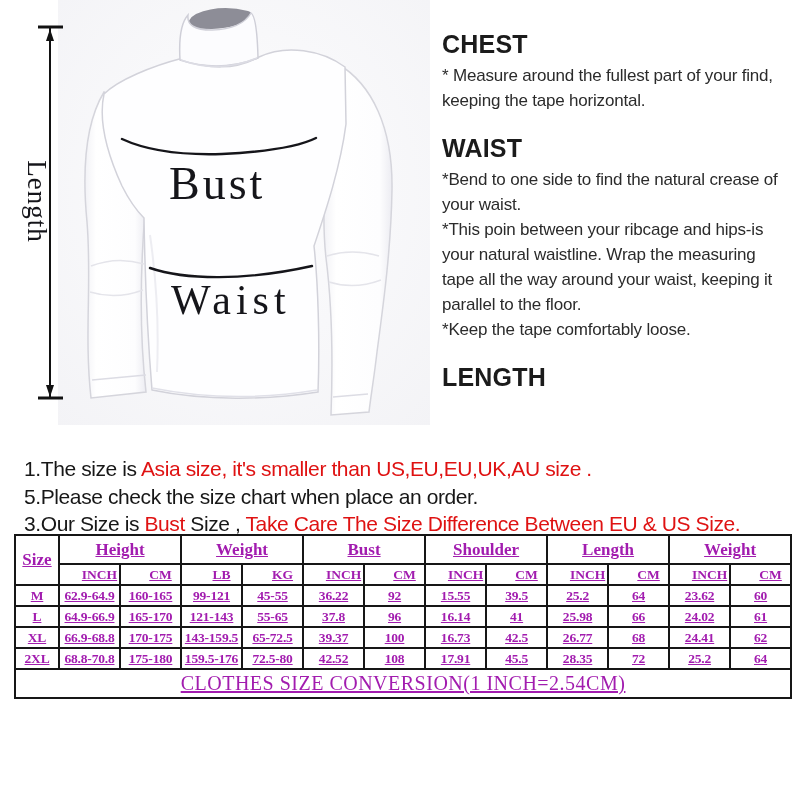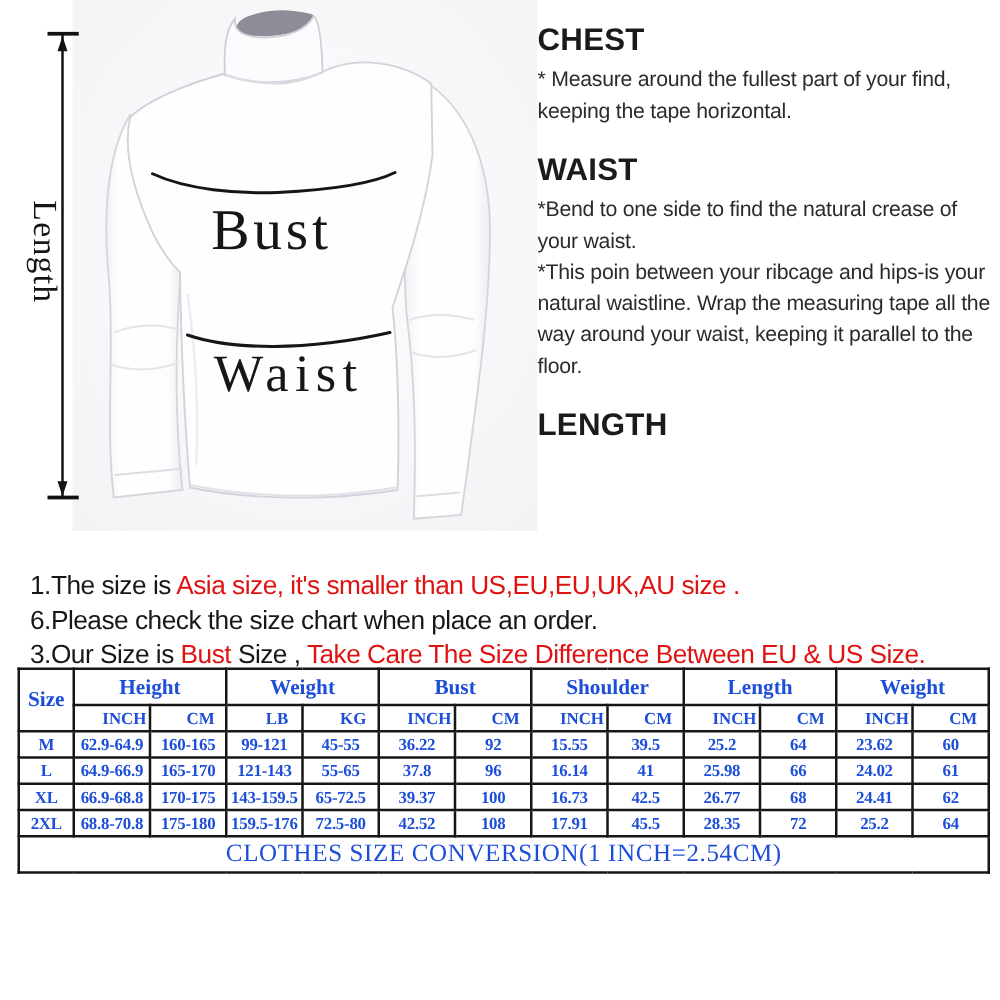--- a/index.html
+++ b/index.html
@@ -17,33 +17,33 @@
     left:-10px;top:188px;width:92px;height:27px;
     font-size:27px;line-height:27px;text-align:center;letter-spacing:1px;
     transform:rotate(90deg);
   }
   
   .instructions{position:absolute;left:426px;top:14px;width:370px;}
   .instr-heading{
     margin:0 0 4px 0;font-size:25px;font-weight:bold;color:#1b1b1b;letter-spacing:.2px;
   }
   .instr-p{margin:0;font-size:17px;line-height:25px;color:#2b2b2b;letter-spacing:-0.2px;}
-  section.instr{margin:4px;}
+  section.instr{margin:16px;}
   section.instr + section.instr{margin-top:21px;}
   section.instr.gap-lg{margin-top:30px;}
   
   .notes{position:absolute;left:24px;top:431px;width:772px;margin-top:24px;}
   .note-line{font-size:21px;line-height:27.5px;letter-spacing:-0.4px;white-space:nowrap;}
   .c-black{color:var(--text,#171717);}
   .c-red{color:var(--red,#df1212);}
   
   .size-table{
     position:absolute;left:14px;top:534px;width:776px;
     border-collapse:collapse;table-layout:fixed;
-    font-family:"Liberation Serif",serif;color:#1d4ed8;
+    font-family:"Liberation Serif",serif;color:#a21caf;text-decoration:underline;
   }
   .size-table col.c-size{width:44px;}
   .size-table col.c-val{width:61px;}
   .size-table th,.size-table td{
     border:2px solid #161616;text-align:center;vertical-align:middle;
     padding:0;overflow:hidden;
   }
   .size-table thead tr.grp th{height:27px;font-size:17px;font-weight:bold;}
   .size-table thead tr.sub th{height:19px;font-size:13.5px;font-weight:bold;padding-left:20px;}
   .size-table tbody td{height:19px;font-size:13.5px;font-weight:bold;letter-spacing:-0.2px;}
@@ -107,29 +107,30 @@
 
   <div class="instructions">
     <section class="instr">
       <h2 class="instr-heading">CHEST</h2>
       <p class="instr-p">* Measure around the fullest part of your find, keeping the tape horizontal.</p>
     </section>
     <section class="instr">
       <h2 class="instr-heading">WAIST</h2>
       <p class="instr-p">*Bend to one side to find the natural crease of your waist.</p>
       <p class="instr-p">*This poin between your ribcage and hips-is your natural waistline. Wrap the measuring tape all the way around your waist, keeping it parallel to the floor.</p>
+      <p class="instr-p">*Keep the tape comfortably loose.</p>
     </section>
     <section class="instr gap-lg">
       <h2 class="instr-heading">LENGTH</h2>
     </section>
   </div>
 
   <div class="notes">
       <div class="note-line"><span class="c-black">1.The size is </span><span class="c-red">Asia size, it's smaller than US,EU,EU,UK,AU size .</span></div>
-      <div class="note-line"><span class="c-black">6.Please check the size chart when place an order.</span></div>
+      <div class="note-line"><span class="c-black">5.Please check the size chart when place an order.</span></div>
       <div class="note-line"><span class="c-black">3.Our Size is </span><span class="c-red">Bust</span><span class="c-black"> Size , </span><span class="c-red">Take Care The Size Difference Between EU &amp; US Size.</span></div>
     </div>
 
   <table class="size-table">
     <colgroup>
       <col class="c-size">
       <col class="c-val">
         <col class="c-val">
         <col class="c-val">
         <col class="c-val">

